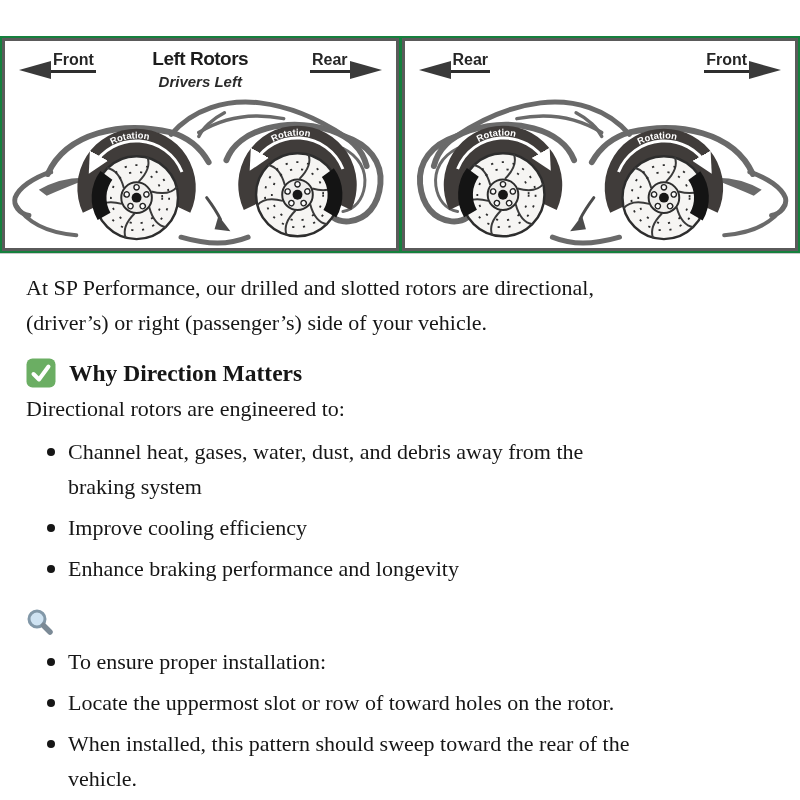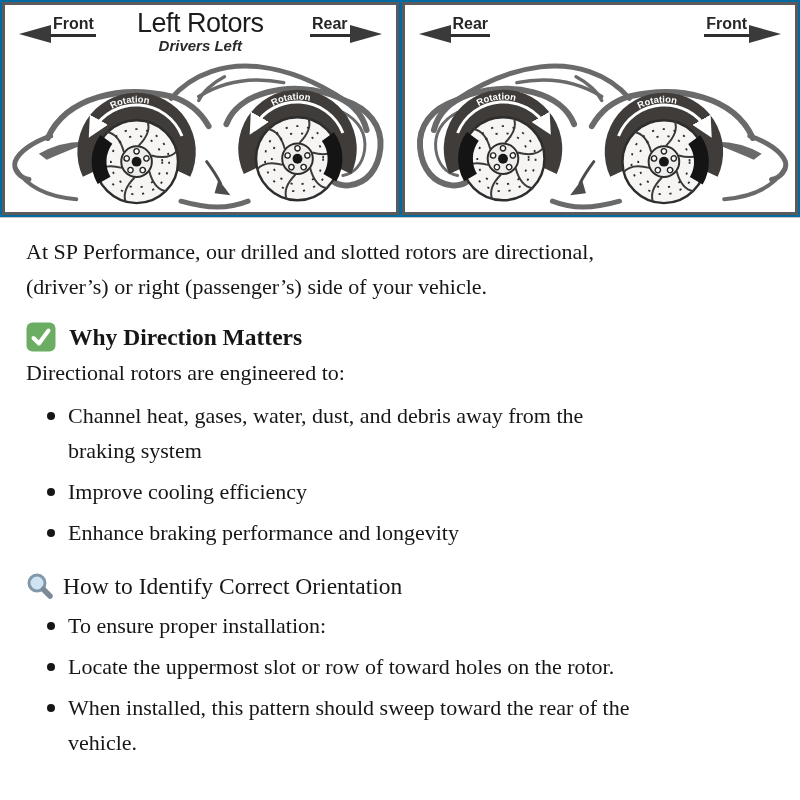--- a/index.html
+++ b/index.html
@@ -1,30 +1,30 @@
 <!DOCTYPE html>
 <html><head>
 <meta charset="utf-8">
 <style>
   * { box-sizing: border-box; }
   html,body { margin:0; padding:0; background:#ffffff; width:800px; }
   body { font-family:"Liberation Serif", serif; color:#161616; }
 
   
-  .diagram { display:flex; gap:3px; padding:2px; border-bottom:1px solid #c9c9c9; background:#0369a1; }
+  .diagram { display:flex; gap:3px; padding:2px; border-bottom:1px solid #c9c9c9; background:#15803d;margin-top:36px; }
   .panel { flex:1; border:3px solid #5a5a5a; background:#ffffff; position:relative; height:213px; overflow:hidden; }
   .panel-head { position:relative; height:52px; }
   .dirs { display:flex; justify-content:space-between; align-items:flex-start; padding:10px 14px 0; }
   .dir { display:flex; align-items:flex-end; gap:0; }
   .dir-label { font-family:"Liberation Sans", sans-serif; font-weight:bold; font-size:16px; color:#262626; border-bottom:3px solid #2e2e2e; padding:0 2px 1px; line-height:18px; }
   .tri { width:0; height:0; border-top:9px solid transparent; border-bottom:9px solid transparent; margin-bottom:-6px; }
   .tri-left  { border-right:32px solid #3a3a3a; }
   .tri-right { border-left:32px solid #3a3a3a; }
   .titles { position:absolute; top:4px; left:0; right:0; text-align:center; pointer-events:none; }
-  .p-title { font-family:"Liberation Sans", sans-serif; font-weight:normal; font-size:27px; line-height:28px; color:#1c1c1c; letter-spacing:-0.5px; }
+  .p-title { font-family:"Liberation Sans", sans-serif; font-weight:bold; font-size:19px; line-height:28px; color:#1c1c1c; letter-spacing:-0.5px; }
   .p-sub { font-family:"Liberation Sans", sans-serif; font-weight:bold; font-style:italic; font-size:15px; color:#2a2a2a; }
   svg.car { display:block; width:100%; height:156px; }
 
   
   .content { padding:16px 26px 26px; }
   .intro div { font-size:22px; line-height:35px; }
   .h-why { display:flex; align-items:center; gap:13px; margin:18px 0 4px; }
   .h-why .h-text { font-size:23.5px; font-weight:bold; }
   .h-how { display:flex; align-items:center; gap:9px; margin:22px 0 6px; }
   .h-how .h-text { font-size:23.5px; font-weight:normal; }
@@ -213,21 +213,20 @@
     <li>
       <div>Enhance braking performance and longevity</div>
     </li>
   </ul>
 
   <div class="h-how">
     <svg class="emoji" width="28" height="28" viewBox="0 0 28 28">
       <circle cx="11" cy="11" r="8" fill="#cfe3f2" stroke="#8298a8" stroke-width="3"></circle>
       <line x1="17.5" y1="17.5" x2="24" y2="24" stroke="#7b8a96" stroke-width="5.5" stroke-linecap="round"></line>
     </svg>
-    <span class="h-text">How to Identify Correct Orientation</span>
   </div>
 
   <ul class="blist">
     <li>
       <div>To ensure proper installation:</div>
     </li>
     <li>
       <div>Locate the uppermost slot or row of toward holes on the rotor.</div>
     </li>
     <li>

